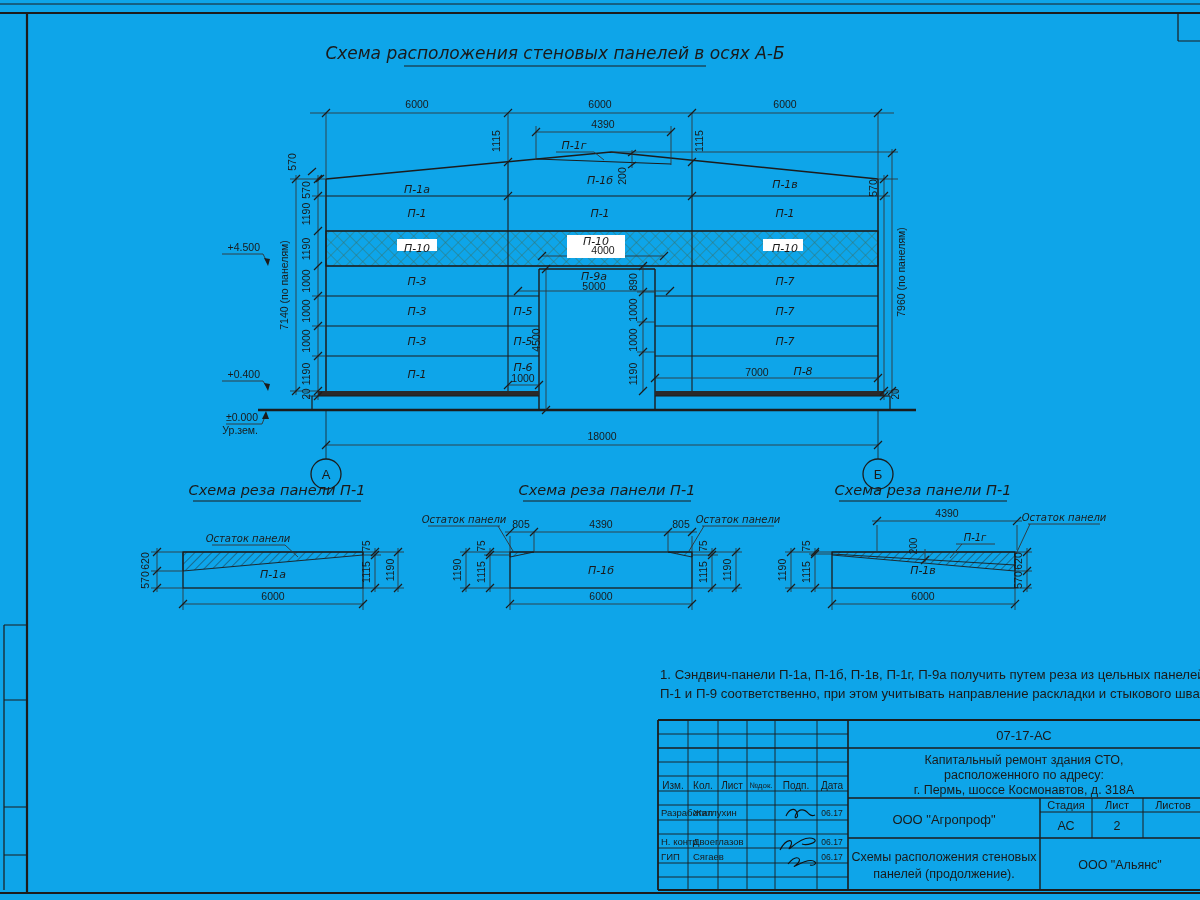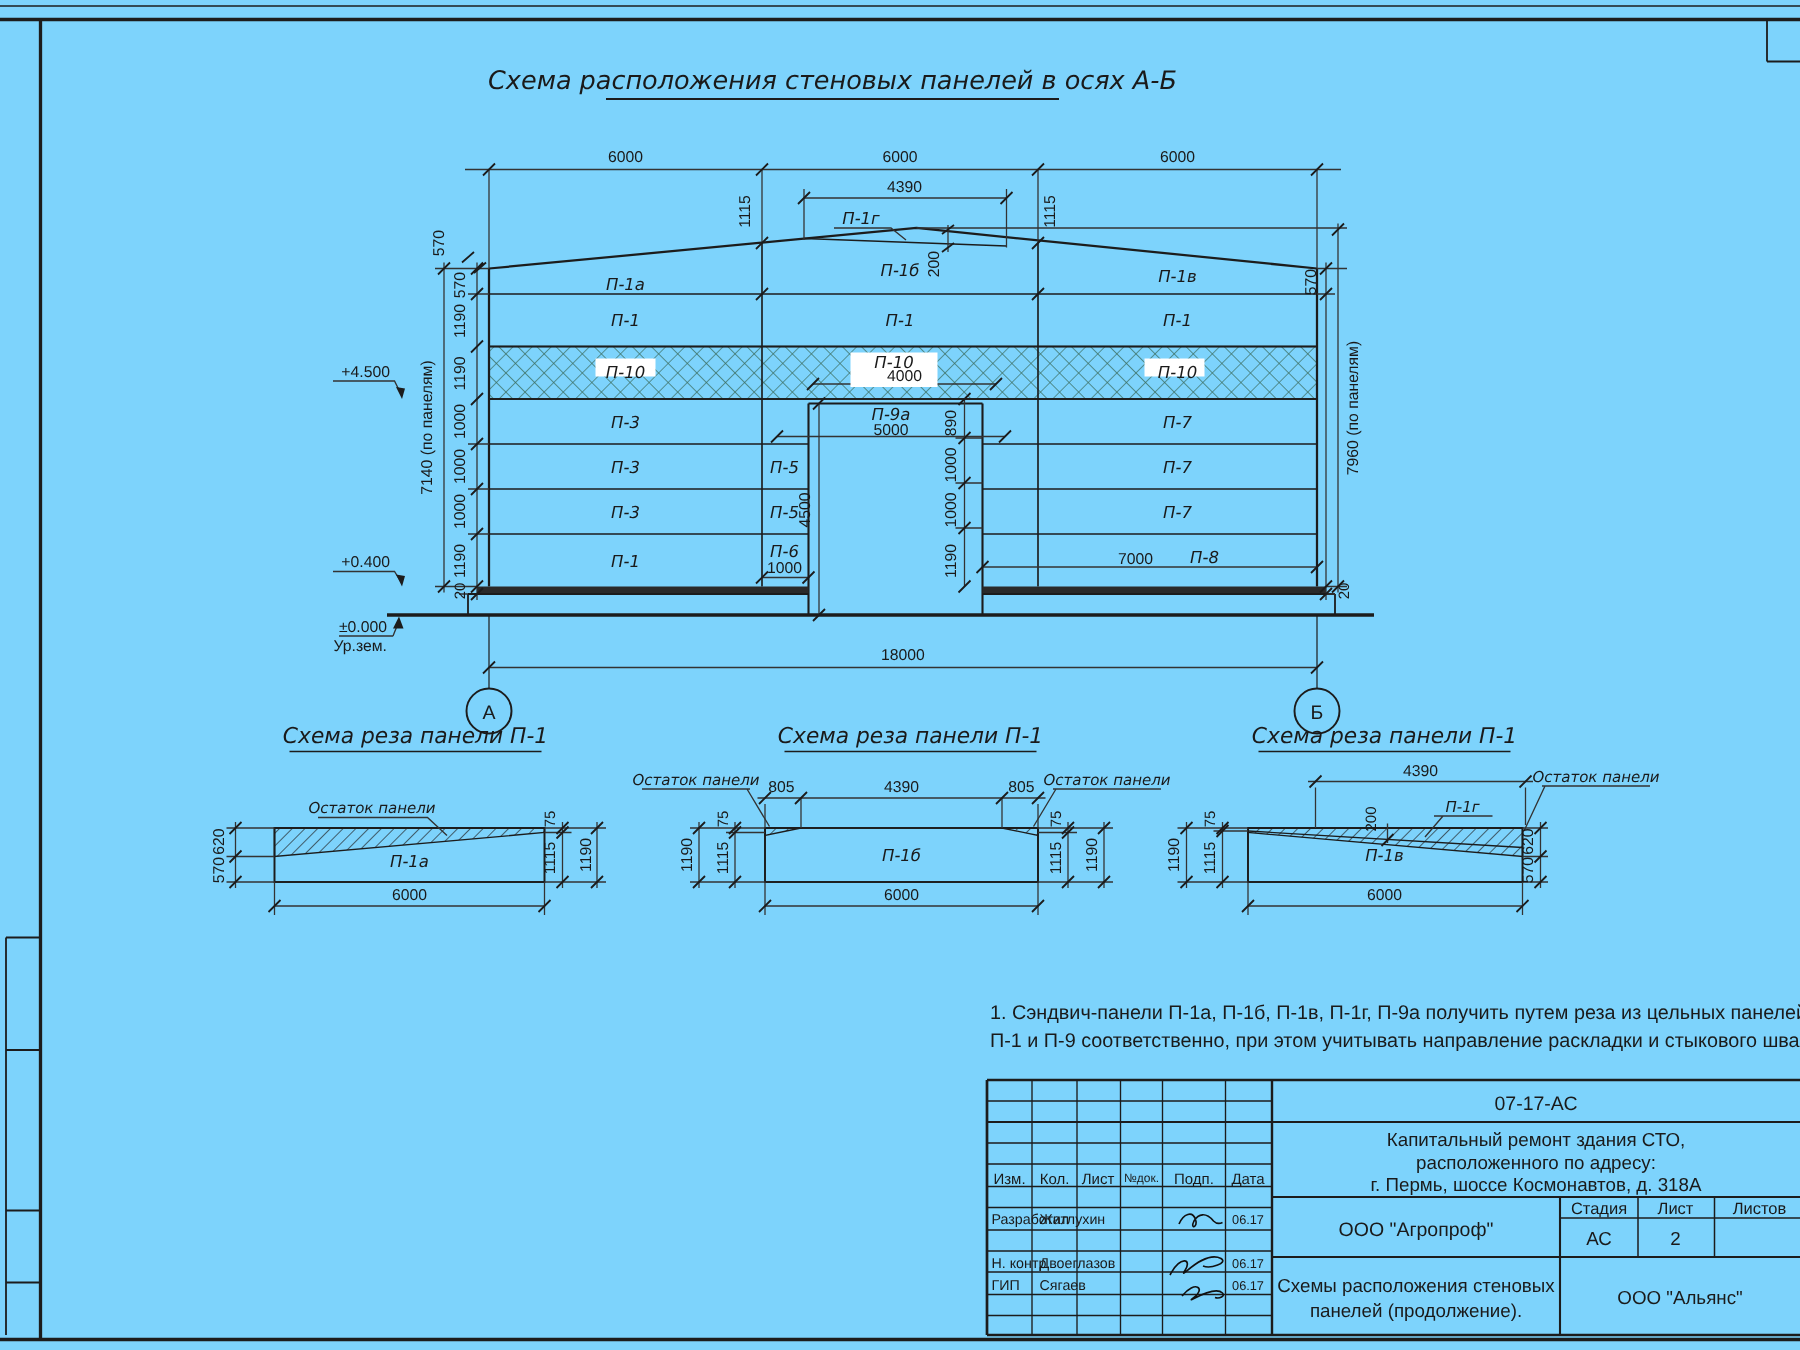--- a/index.html
+++ b/index.html
@@ -1,16 +1,16 @@
 <!DOCTYPE html>
 <html><head>
 <meta charset="utf-8">
 <style>
   html,body{margin:0;padding:0;background:#fff;}
-  #sheet{width:1200px;height:900px;position:relative;background:#7dd3fc;overflow:hidden;}
+  #sheet{width:1200px;height:900px;position:relative;background:#0ea5e9;overflow:hidden;}
   svg{display:block;}
   .t{font-family:"Liberation Sans",sans-serif;fill:#1a1a1a;}
   .it{font-family:"DejaVu Sans",sans-serif;font-style:italic;fill:#1a1a1a;}
   .dim{font-size:10.5px;}
   .dimS{font-size:10px;}
   .pan{font-size:11px;}
   .ttl{font-size:17px;}
   .sttl{font-size:14.5px;}
   .rem{font-size:10px;}
   .note{font-size:13.2px;}

